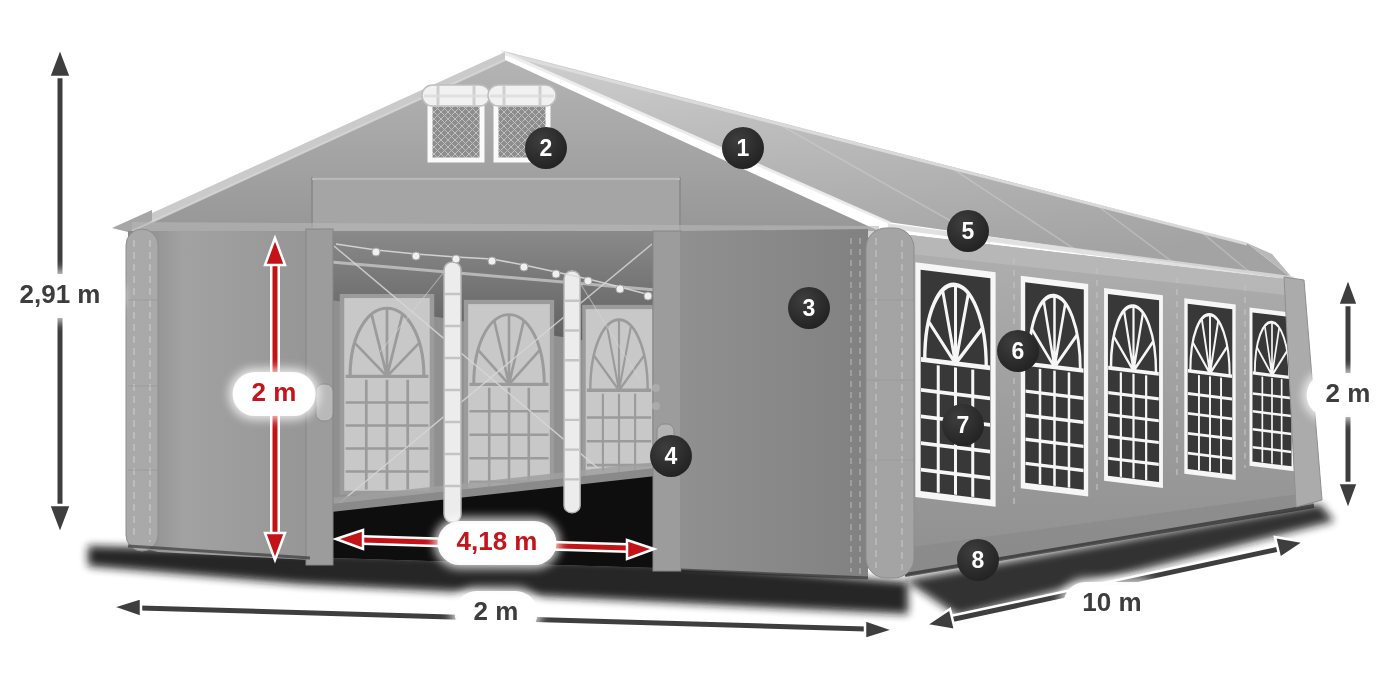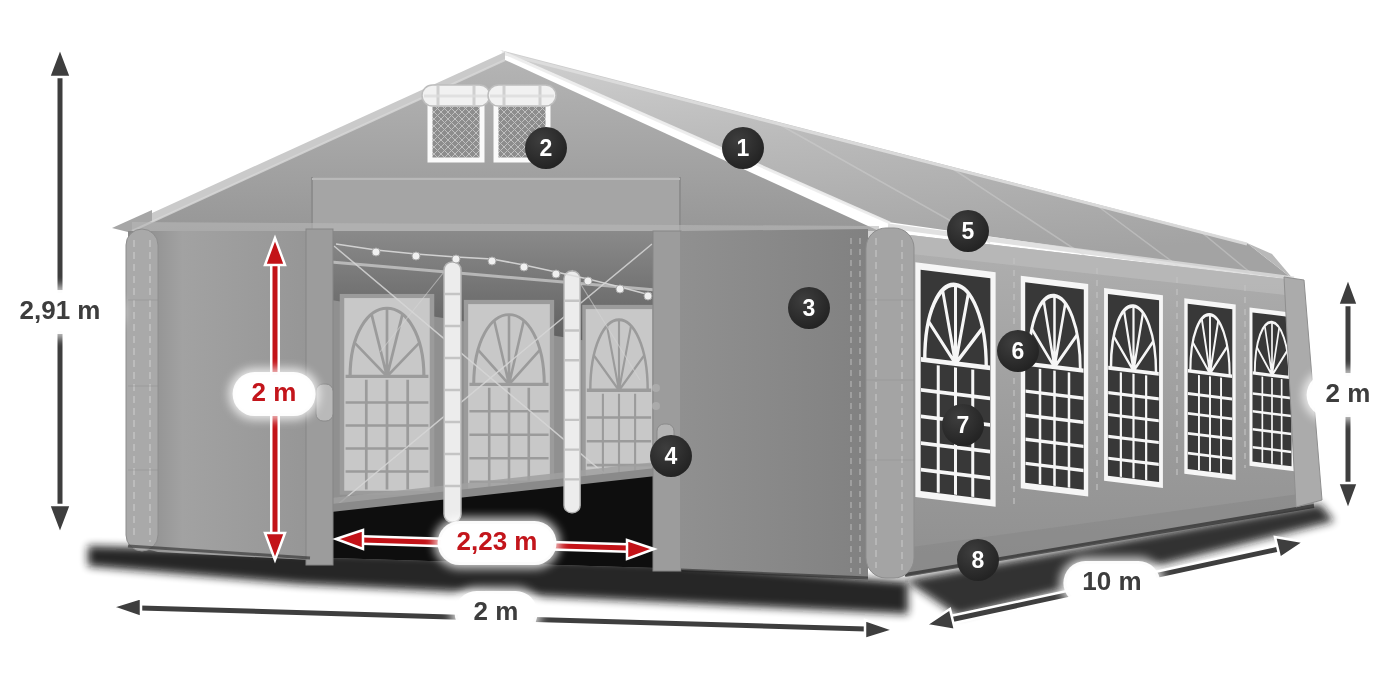--- a/index.html
+++ b/index.html
@@ -9,22 +9,22 @@
   .pill{position:absolute;transform:translate(-50%,-50%);background:#ffffff;border-radius:24px;
         padding:3px 16px 5px;font-weight:700;font-size:26px;line-height:1.15;white-space:nowrap;
         box-shadow:0 0 0 3px rgba(255,255,255,.95),0 0 10px 7px rgba(255,255,255,.75);
         font-family:"Liberation Sans",sans-serif;z-index:4;}
   .pill.dark{color:#3d3d3d;}
   .pill.red{color:#c3151b;}
   .badge{position:absolute;transform:translate(-50%,-50%);width:42px;height:42px;border-radius:50%;
          background:radial-gradient(circle at 38% 32%,#3e3e3e,#232323 75%);color:#fff;font-weight:700;
          font-size:23px;display:flex;align-items:center;justify-content:center;cursor:pointer;z-index:5;
          font-family:"Liberation Sans",sans-serif;}
-  .p-total{left:60px;top:312px}.p-inner{left:274px;top:394px}.p-entr{left:497px;top:543px}
-  .p-front{left:496px;top:613px}.p-length{left:1112px;top:583px}.p-side{left:1348px;top:395px}
+  .p-total{left:60px;top:296px}.p-inner{left:274px;top:394px}.p-entr{left:497px;top:543px}
+  .p-front{left:496px;top:613px}.p-length{left:1112px;top:604px}.p-side{left:1348px;top:395px}
   .b1{left:743px;top:148px}.b2{left:546px;top:148px}.b3{left:809px;top:308px}.b4{left:671px;top:456px}
   .b5{left:968px;top:231px}.b6{left:1018px;top:351px}.b7{left:963px;top:425px}.b8{left:978px;top:560px}
 </style>
 </head>
 <body>
 
 <div class="stage">
 
 <svg width="1400" height="700" viewBox="0 0 1400 700">
   <defs>
@@ -224,21 +224,21 @@
       <line x1="1348" y1="302" x2="1348" y2="486" stroke="#ffffff" stroke-width="10"></line>
       <line x1="1348" y1="302" x2="1348" y2="486" stroke="#3e3e3e" stroke-width="5"></line>
       <polygon points="1348,278 1338,305 1358,305" fill="#3e3e3e" stroke="#ffffff" stroke-width="2.5"></polygon>
       <polygon points="1348,510 1338,483 1358,483" fill="#3e3e3e" stroke="#ffffff" stroke-width="2.5"></polygon>
     </g>
   </g>
 </svg>
 
 <div class="pill dark p-total"><span>2,91 m</span></div>
 <div class="pill red p-inner"><span>2 m</span></div>
-<div class="pill red p-entr"><span>2,23 m</span></div>
+<div class="pill red p-entr"><span>4,18 m</span></div>
 <div class="pill dark p-front"><span>2 m</span></div>
 <div class="pill dark p-length"><span>10 m</span></div>
 <div class="pill dark p-side"><span>2 m</span></div>
 
 <div class="badge b1">1</div>
 <div class="badge b2">2</div>
 <div class="badge b3">3</div>
 <div class="badge b4">4</div>
 <div class="badge b5">5</div>
 <div class="badge b6">6</div>

